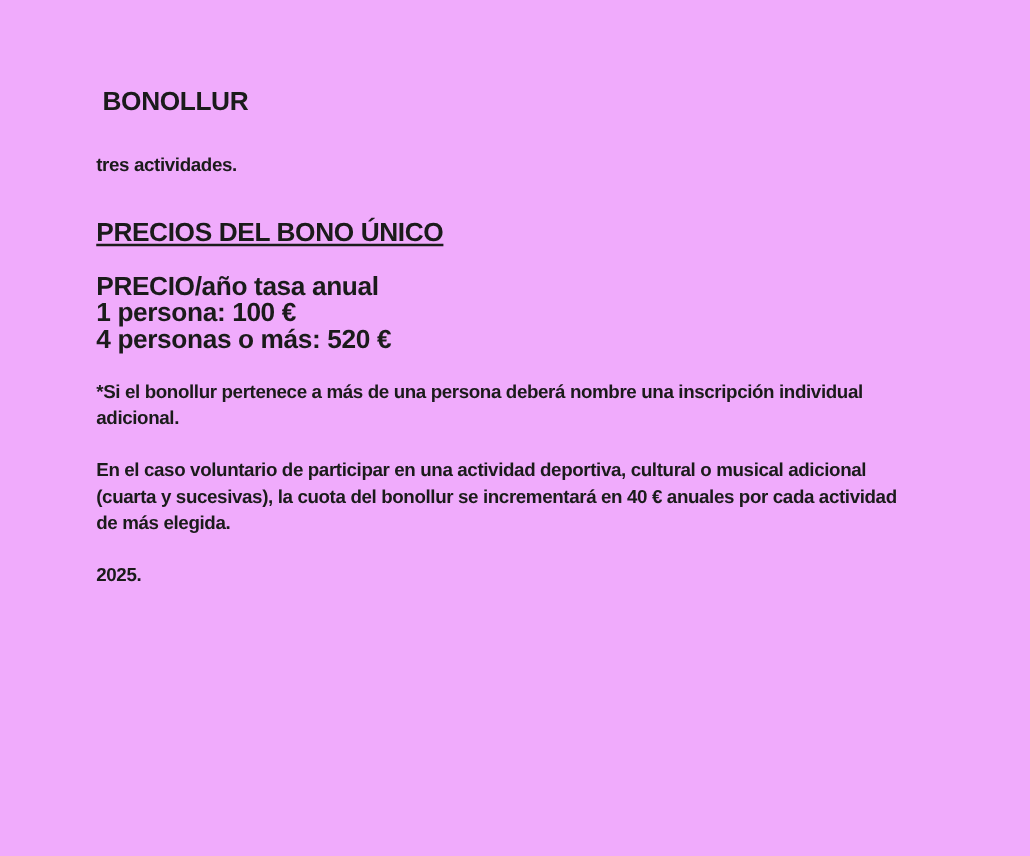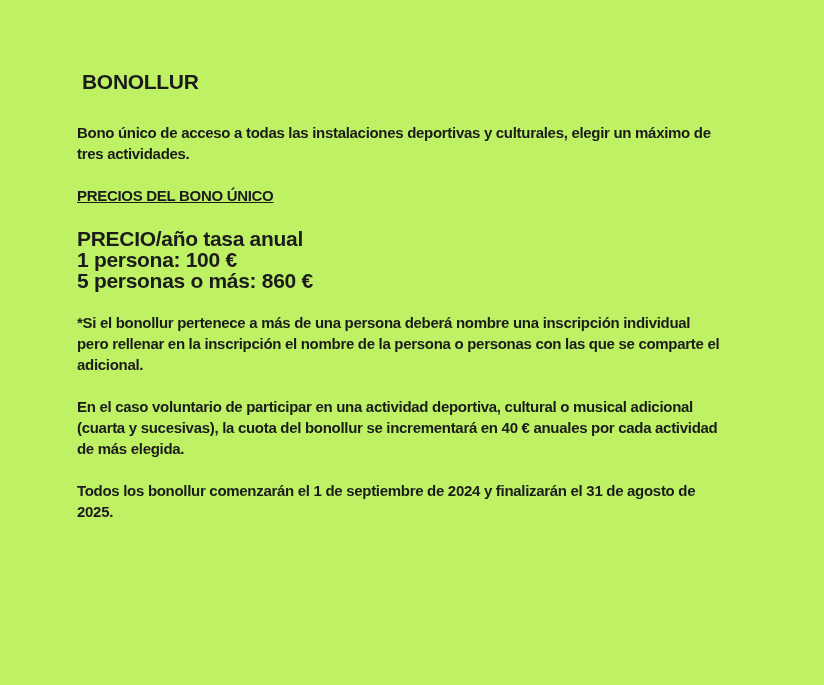--- a/index.html
+++ b/index.html
@@ -4,21 +4,21 @@
 <style>
   html, body {
     margin: 0;
     padding: 0;
     background: #ffffff;
   }
   .page {
     position: relative;
     width: 824px;
     height: 685px;
-    background: #bef264;
+    background: #f0abfc;
     overflow: hidden;
     font-family: "Liberation Sans", sans-serif;
     font-weight: bold;
     color: #1b1b1b;
     letter-spacing: -0.3px;
   }
   .content {
     position: absolute;
     top: 68px;
     left: 77px;
@@ -31,67 +31,64 @@
   }
   .para {
     font-size: 15px;
     line-height: 21px;
     margin: 0 0 21px 0;
   }
   .line {
     white-space: nowrap;
   }
   .section-heading {
-    font-size: 15px;
+    font-size: 21px;
     line-height: 21px;
     text-decoration: underline;
-    margin: 0 0 22px 0;
+    margin: 12px 0 22px 0;
     display: inline-block;
   }
   .heading-wrap { margin: 0 0 0 0; }
   .price-list {
     font-size: 21px;
     line-height: 21px;
     margin: 0 0 21px 0;
   }
 </style>
 </head>
 <body>
 
 <div class="page">
   <div class="content">
 
     <h1 class="doc-title">BONOLLUR</h1>
 
     <div class="para">
-      <div class="line">Bono único de acceso a todas las instalaciones deportivas y culturales, elegir un máximo de</div>
       <div class="line">tres actividades.</div>
     </div>
 
     <div class="heading-wrap">
       <h2 class="section-heading">PRECIOS DEL BONO ÚNICO</h2>
     </div>
 
     <div class="price-list">
       <div class="line">PRECIO/año tasa anual</div>
       <div class="line">1 persona: 100 €</div>
-      <div class="line">5 personas o más: 860 €</div>
+      <div class="line">4 personas o más: 520 €</div>
     </div>
 
     <div class="para">
       <div class="line">*Si el bonollur pertenece a más de una persona deberá nombre una inscripción individual</div>
-      <div class="line">pero rellenar en la inscripción el nombre de la persona o personas con las que se comparte el</div>
       <div class="line">adicional.</div>
     </div>
 
     <div class="para">
       <div class="line">En el caso voluntario de participar en una actividad deportiva, cultural o musical adicional</div>
       <div class="line">(cuarta y sucesivas), la cuota del bonollur se incrementará en 40 € anuales por cada actividad</div>
       <div class="line">de más elegida.</div>
     </div>
 
     <div class="para">
-      <div class="line">Todos los bonollur comenzarán el 1 de septiembre de 2024 y finalizarán el 31 de agosto de</div>
       <div class="line">2025.</div>
     </div>
 
   </div>
 </div>
 
 </body></html>

